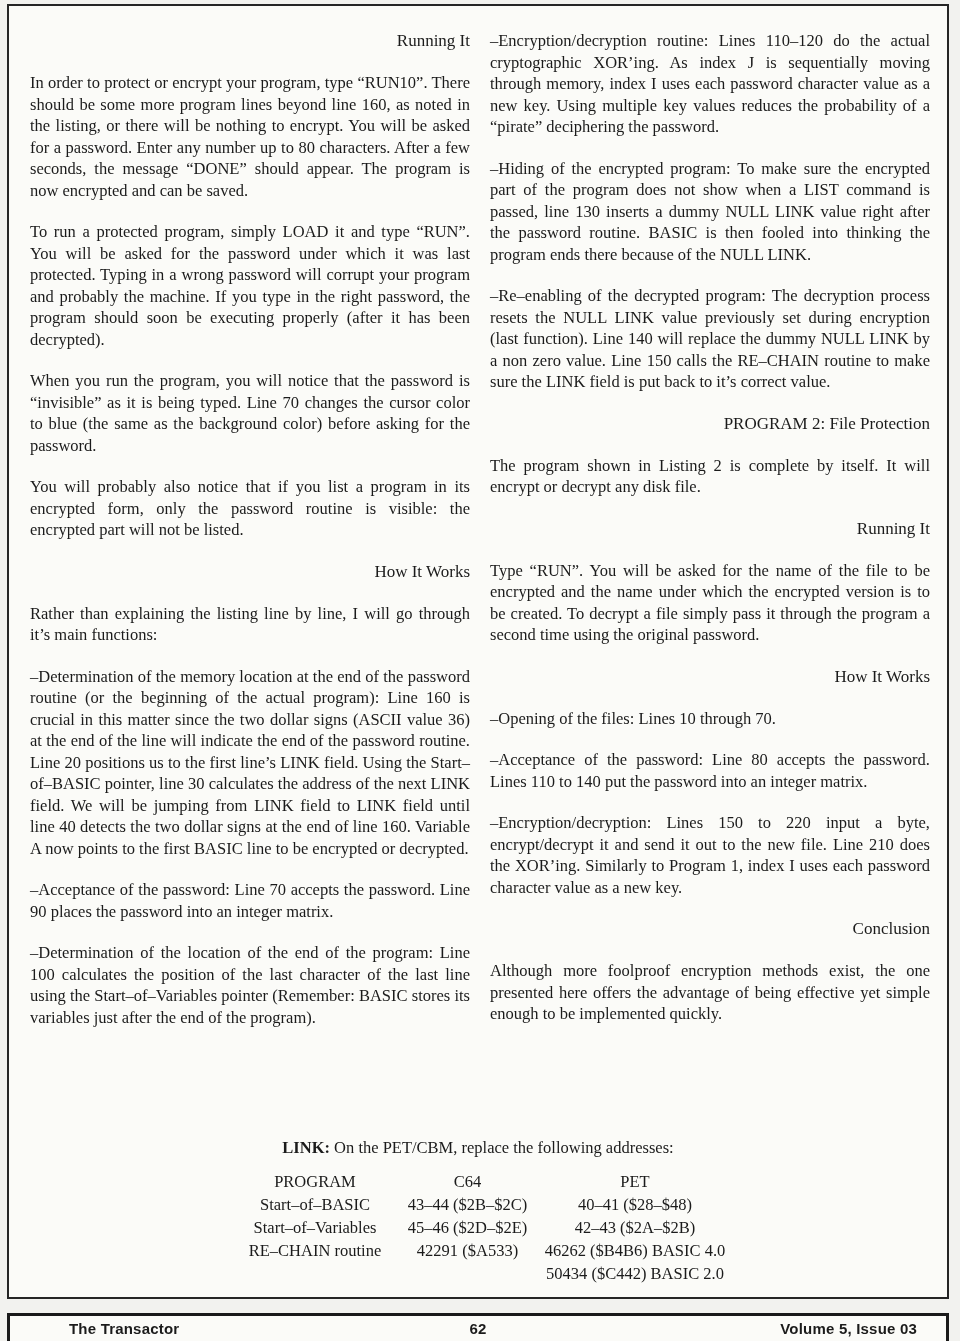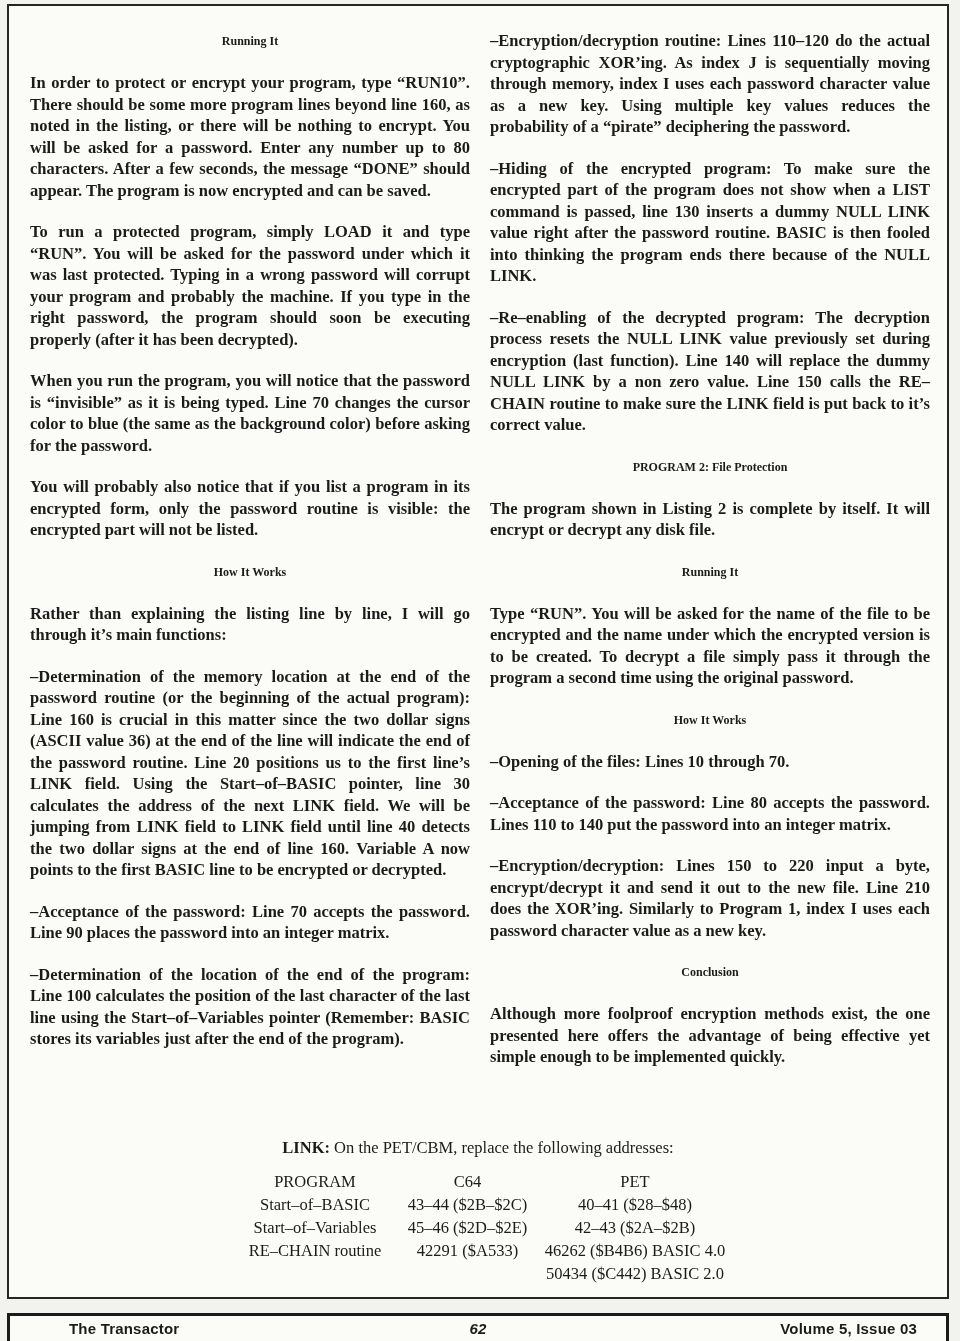--- a/index.html
+++ b/index.html
@@ -26,27 +26,27 @@
   .col {
     position: absolute;
     top: 24px;
     width: 440px;
     font-size: 16.5px;
     line-height: 21.5px;
     text-align: justify;
   }
   .col-left  { left: 21px; }
   .col-right { left: 481px; }
-  .col p  { margin: 0 0 20px 0; font-weight: bold; }
+  .col p  { margin: 0 0 20px 0; }
   .col h3 {
     margin: 0 0 20px 0;
-    font-size: 12px;
+    font-size: 17px;
     line-height: 22px;
-    font-weight: bold;
-    text-align: center;
+    font-weight: normal;
+    text-align: right;
   }
   .note {
     position: absolute;
     left: 0; top: 1131px;
     width: 100%;
     font-size: 16.5px;
     line-height: 22px;
   }
   .note-line { margin: 0; text-align: center; }
   .note-line b { font-weight: bold; }
@@ -76,21 +76,21 @@
     font-weight: bold;
     font-size: 15px;
     letter-spacing: 0.2px;
   }
   .footer span {
     position: absolute;
     top: 3px;
     line-height: 19px;
   }
   .footer .f-left   { left: 24px; margin-left: 35px; }
-  .footer .f-center { left: 50%; transform: translateX(-50%); font-style: italic; }
+  .footer .f-center { left: 50%; transform: translateX(-50%); }
   .footer .f-right  { right: 29px; }
 </style>
 </head>
 <body>
 
 <div class="page">
   <div class="frame">
 
     <div class="col col-left">
       <h3>Running It</h3>

